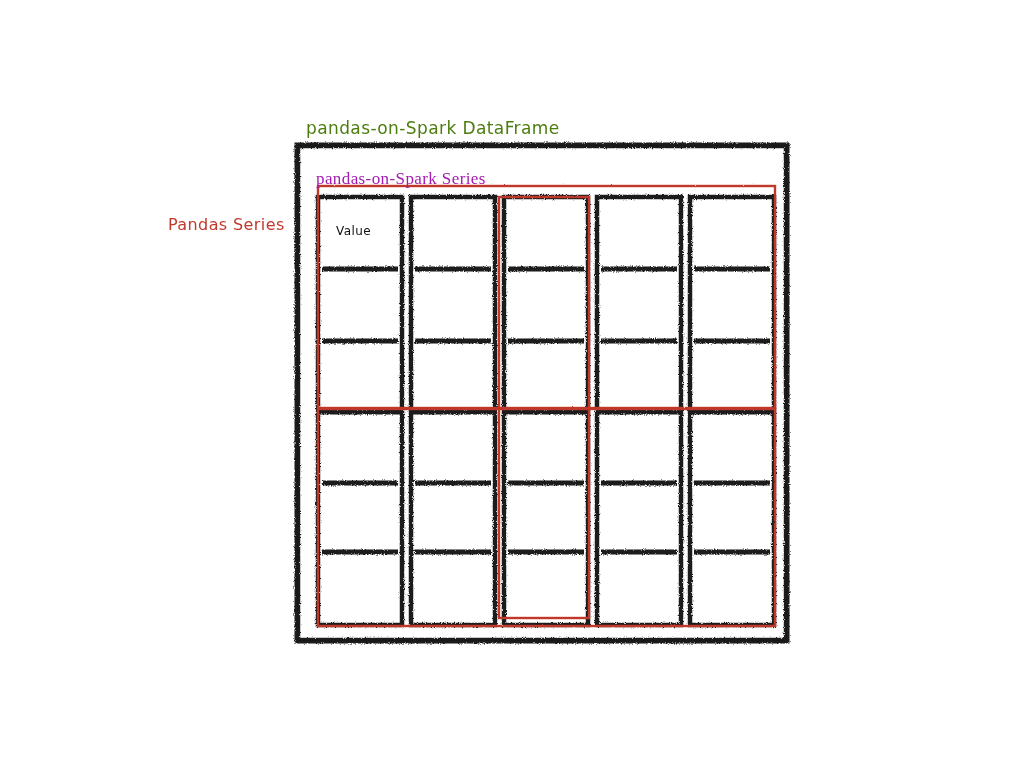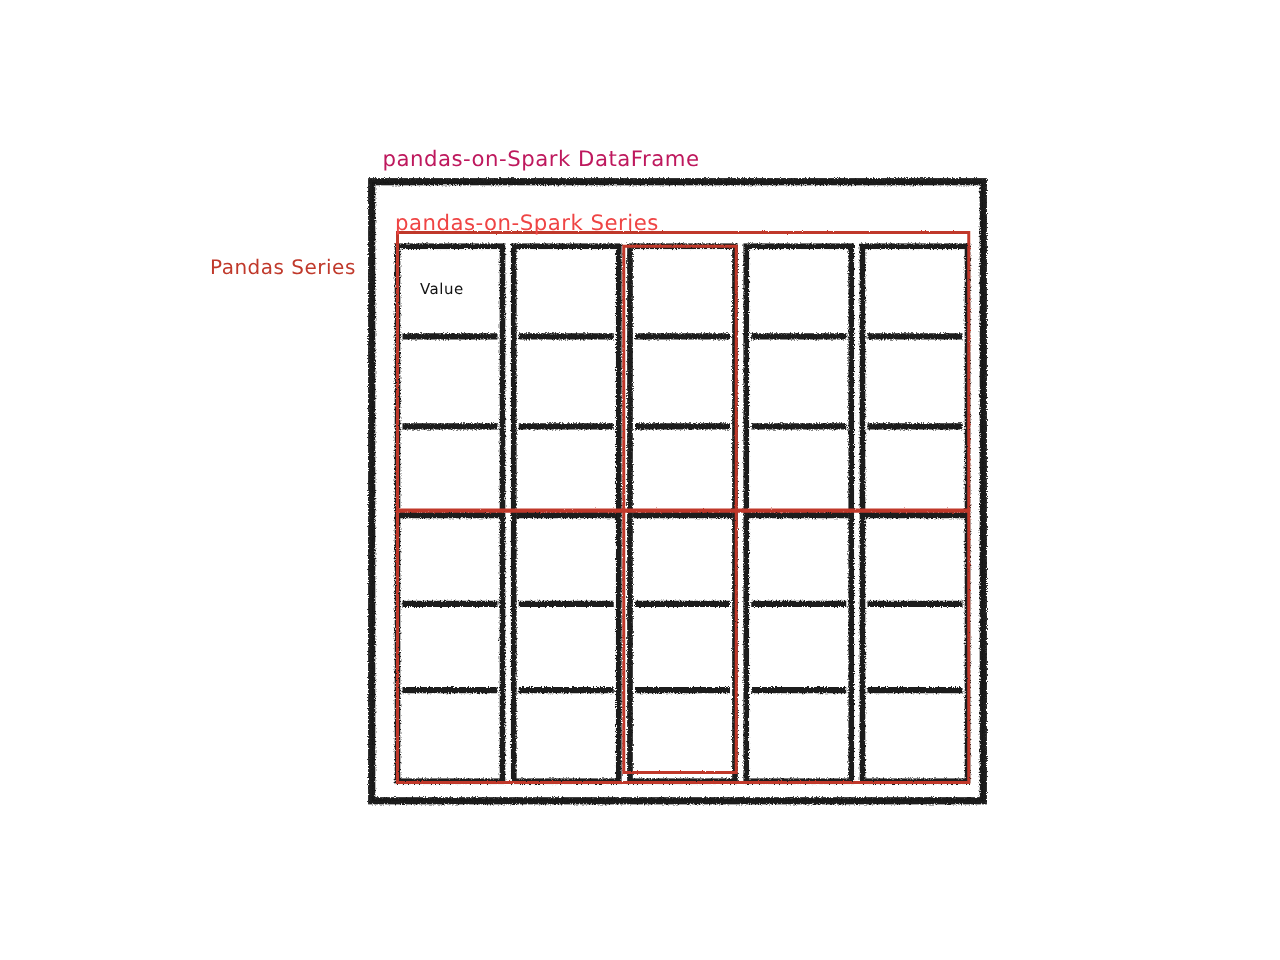--- a/index.html
+++ b/index.html
@@ -26,40 +26,41 @@
     position: absolute;
     font-family: "DejaVu Sans", sans-serif;
     white-space: nowrap;
   }
 
   
   .lbl-dataframe {
     left: 306px;
     top: 118px;
     font-size: 17px;
-    color: #be185d;
+    color: #4d7c0f;
     letter-spacing: 0.4px;
   }
   .lbl-series {
     left: 316px;
     top: 169px;
     font-size: 17px;
-    color: #ef4444;
+    color: #a21caf;
     letter-spacing: 0.4px;
+    font-family: Liberation Serif, serif;
   }
   .lbl-value {
     left: 336px;
     top: 224px;
     font-size: 12px;
     color: #111111;
     letter-spacing: 0.4px;
   }
   .lbl-pandas-series {
     left: 168px;
-    top: 204px;
+    top: 215px;
     font-size: 16px;
     color: #c0392b;
     letter-spacing: 0.4px;
   }
 </style>
 </head>
 <body>
 
 <svg id="canvas" viewBox="0 0 1024 768">
   <defs>

